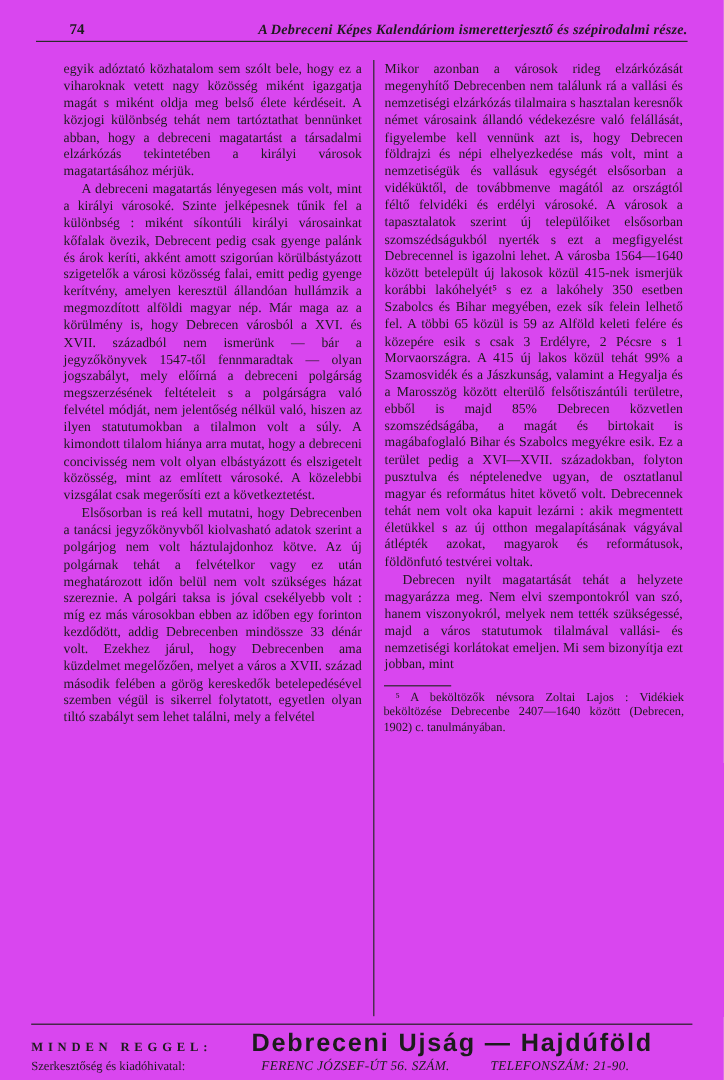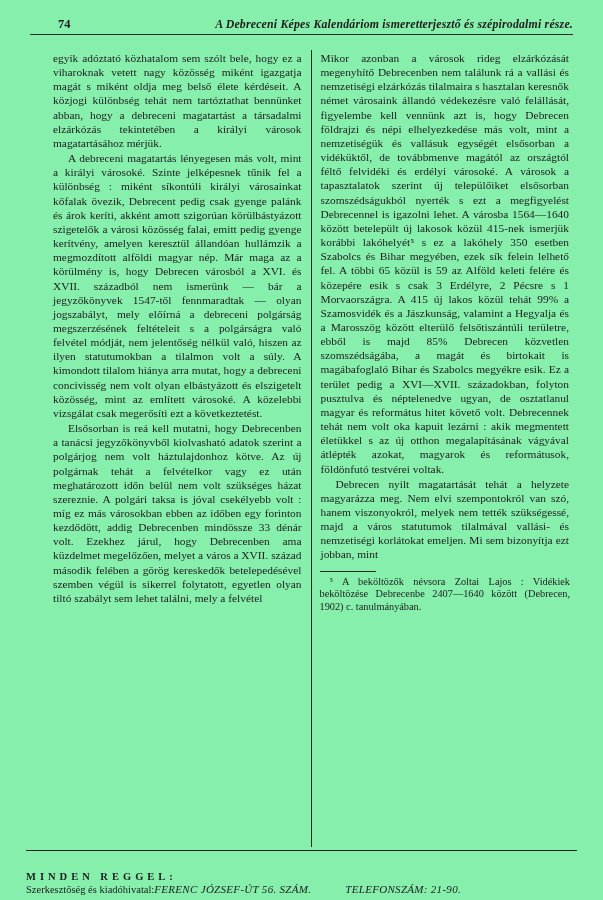--- a/index.html
+++ b/index.html
@@ -2,21 +2,21 @@
 <html lang="hu"><head>
 <meta charset="utf-8">
 <style>
   html,body{margin:0;padding:0;}
   body{
     width:603px;height:900px;position:relative;overflow:hidden;
     background:#e8e6e1;
     font-family:"Liberation Serif", serif;
   }
   .page{
-    position:absolute;inset:0;background:#86efac;color:#1c1c1c;
+    position:absolute;inset:0;background:#d946ef;color:#1c1c1c;
   }
   
   .header{
     position:absolute;top:17px;left:30px;right:30px;height:17px;
     border-bottom:1px solid #2a2a2a;
   }
   .page-number{
     position:absolute;left:28px;top:0;
     font-weight:bold;font-size:12.5px;
   }
@@ -32,35 +32,35 @@
   }
   .col{flex:1;min-width:0;}
   .col-divider{width:1px;background:#2a2a2a;margin:0 8px;align-self:stretch;}
   .para{margin:1px;text-indent:15px;}
   .col .para:first-child{text-indent:0;}
   .footnote-rule{width:56px;height:1px;background:#2a2a2a;margin:9px 0 4px;}
   .footnote{font-size:10.3px;line-height:12.6px;text-indent:10px;}
   
   .footer{
     position:absolute;left:26px;right:26px;bottom:5px;
-    border-top:1.5px solid #222;padding-top:20px;
+    border-top:1.5px solid #222;padding-top:4px;
   }
   .footer-row1{display:flex;align-items:baseline;}
   .footer-tagline{
     font-weight:bold;font-size:10.5px;letter-spacing:4px;white-space:nowrap;
   }
   .footer-headline{
     flex:1;text-align:center;white-space:nowrap;
     font-family:"Liberation Sans", sans-serif;
     font-weight:bold;font-size:21px;letter-spacing:1.5px;
   }
-  .footer-row2{display:flex;align-items:baseline;margin-top:1px;}
+  .footer-row2{display:flex;align-items:baseline;margin-top:1px;gap:11px;}
   .footer-label{font-size:10.5px;white-space:nowrap;}
   .footer-address-wrap{
-    flex:1;text-align:left;font-style:italic;font-size:11px;
+    flex:1;text-align:center;font-style:italic;font-size:11px;
     letter-spacing:0.3px;white-space:nowrap;
   }
   .footer-address-wrap .addr-gap{display:inline-block;width:34px;}
 </style>
 </head>
 <body>
 
 <div class="page">
 
   <div class="header">
@@ -81,20 +81,21 @@
           <p class="para">Debrecen nyilt magatartását tehát a helyzete magyarázza meg. Nem elvi szempontokról van szó, hanem viszonyokról, melyek nem tették szükségessé, majd a város statutumok tilalmával vallási- és nemzetiségi korlátokat emeljen. Mi sem bizonyítja ezt jobban, mint</p>
         </div>
       <div class="footnote-rule"></div>
       <div class="footnote">⁵ A beköltözők névsora Zoltai Lajos : Vidékiek beköltözése Debrecenbe 2407—1640 között (Debrecen, 1902) c. tanulmányában.</div>
     </div>
   </div>
 
   <div class="footer">
     <div class="footer-row1">
       <span class="footer-tagline">MINDEN REGGEL:</span>
+      <span class="footer-headline">Debreceni Ujság — Hajdúföld</span>
     </div>
     <div class="footer-row2">
       <span class="footer-label">Szerkesztőség és kiadóhivatal:</span>
       <span class="footer-address-wrap">
         <span>FERENC JÓZSEF-ÚT 56. SZÁM.</span><span class="addr-gap"></span><span>TELEFONSZÁM: 21-90.</span>
       </span>
     </div>
   </div>
 
 </div>

